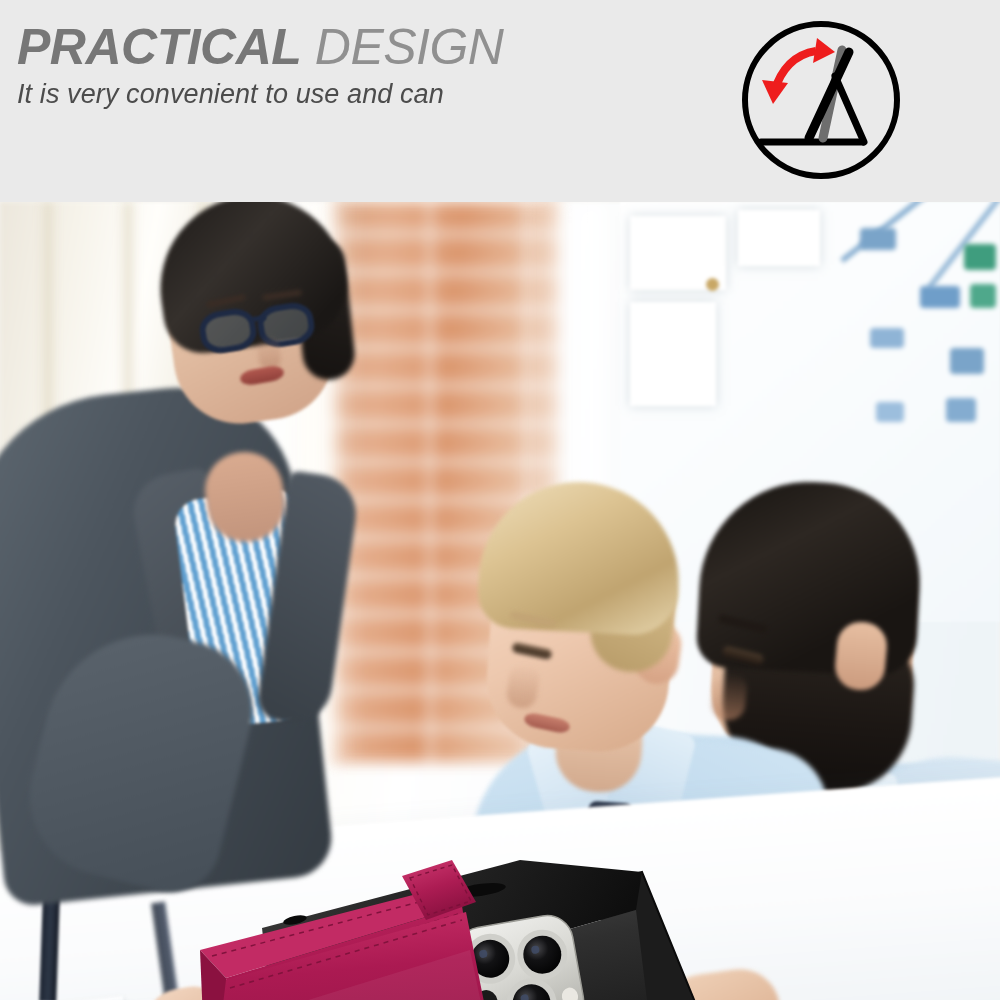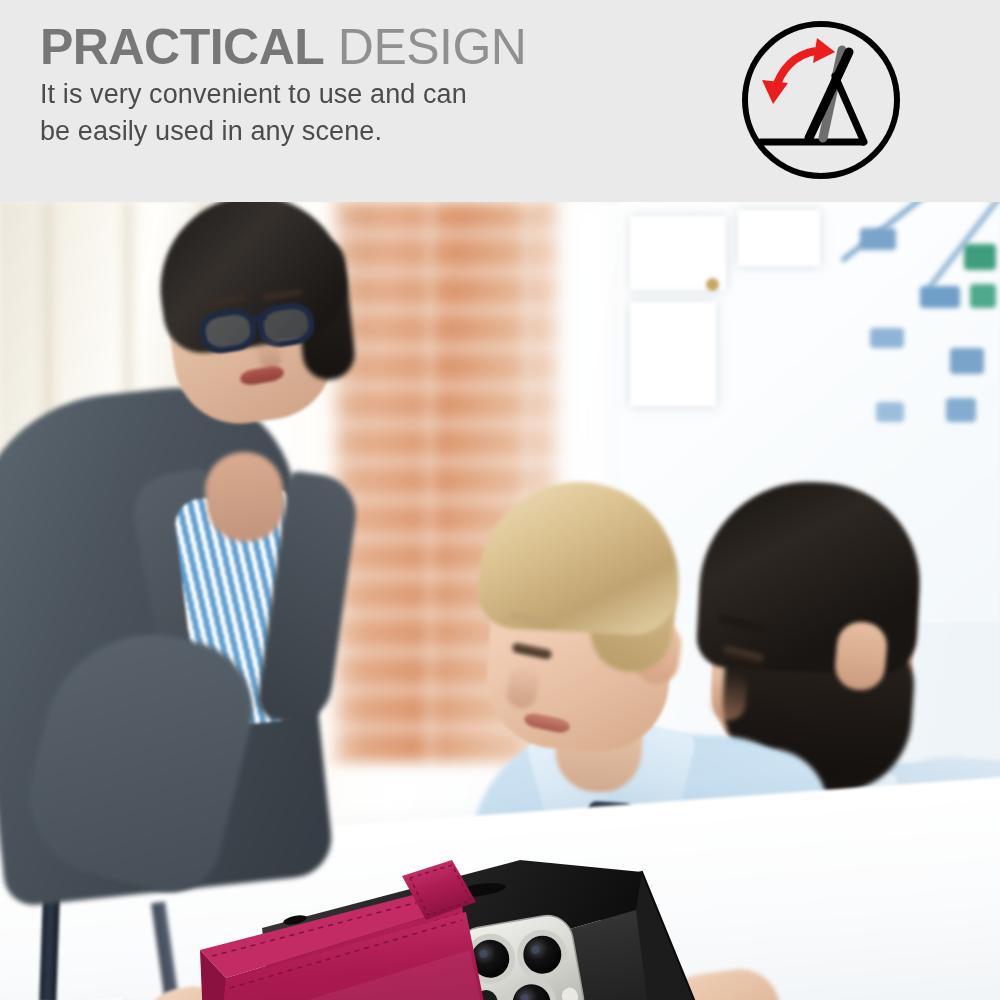--- a/index.html
+++ b/index.html
@@ -9,21 +9,21 @@
     font-family:"Liberation Sans", sans-serif;
     background:#ffffff;
   }
   .sheet { position:relative; width:1000px; height:1000px; overflow:hidden; }
 
   
   .header {
     position:absolute; left:0; top:0; width:1000px; height:202px;
     background:#eaeaea;
   }
-  .header-text { position:absolute; left:40px; top:18px; width:660px; }
+  .header-text { position:absolute; left:17px; top:18px; width:660px;font-style:italic; }
   .title {
     font-size:50px; line-height:58px; letter-spacing:-0.5px;
     white-space:nowrap;
   }
   .title .strong { font-weight:bold; color:#777777; }
   .title .light  { font-weight:normal; color:#909090; }
   .subtitle {
     font-size:27px; line-height:37px; font-weight:normal;
     color:#4c4c4c; letter-spacing:0.1px;
   }
@@ -386,21 +386,20 @@
 <div class="sheet">
 
   <div class="header">
 
     <div class="header-text">
       <div class="title">
         <span class="strong">PRACTICAL</span><span>&nbsp;</span><span class="light">DESIGN</span>
       </div>
       <div class="subtitle">
         <span>It is very convenient to use and can</span>
-        <span>be easily used in any scene.</span>
       </div>
     </div>
 
     <div class="badge">
       <svg viewBox="0 0 168 168" xmlns="http://www.w3.org/2000/svg">
         <circle cx="84" cy="84" r="76" fill="none" stroke="#000000" stroke-width="6"></circle>
 
         <path d="M24 126 H126" stroke="#000000" stroke-width="7" stroke-linecap="round" fill="none"></path>
 
         <path d="M105 34 L86 122" stroke="#6e6e6e" stroke-width="9" stroke-linecap="round" fill="none"></path>

